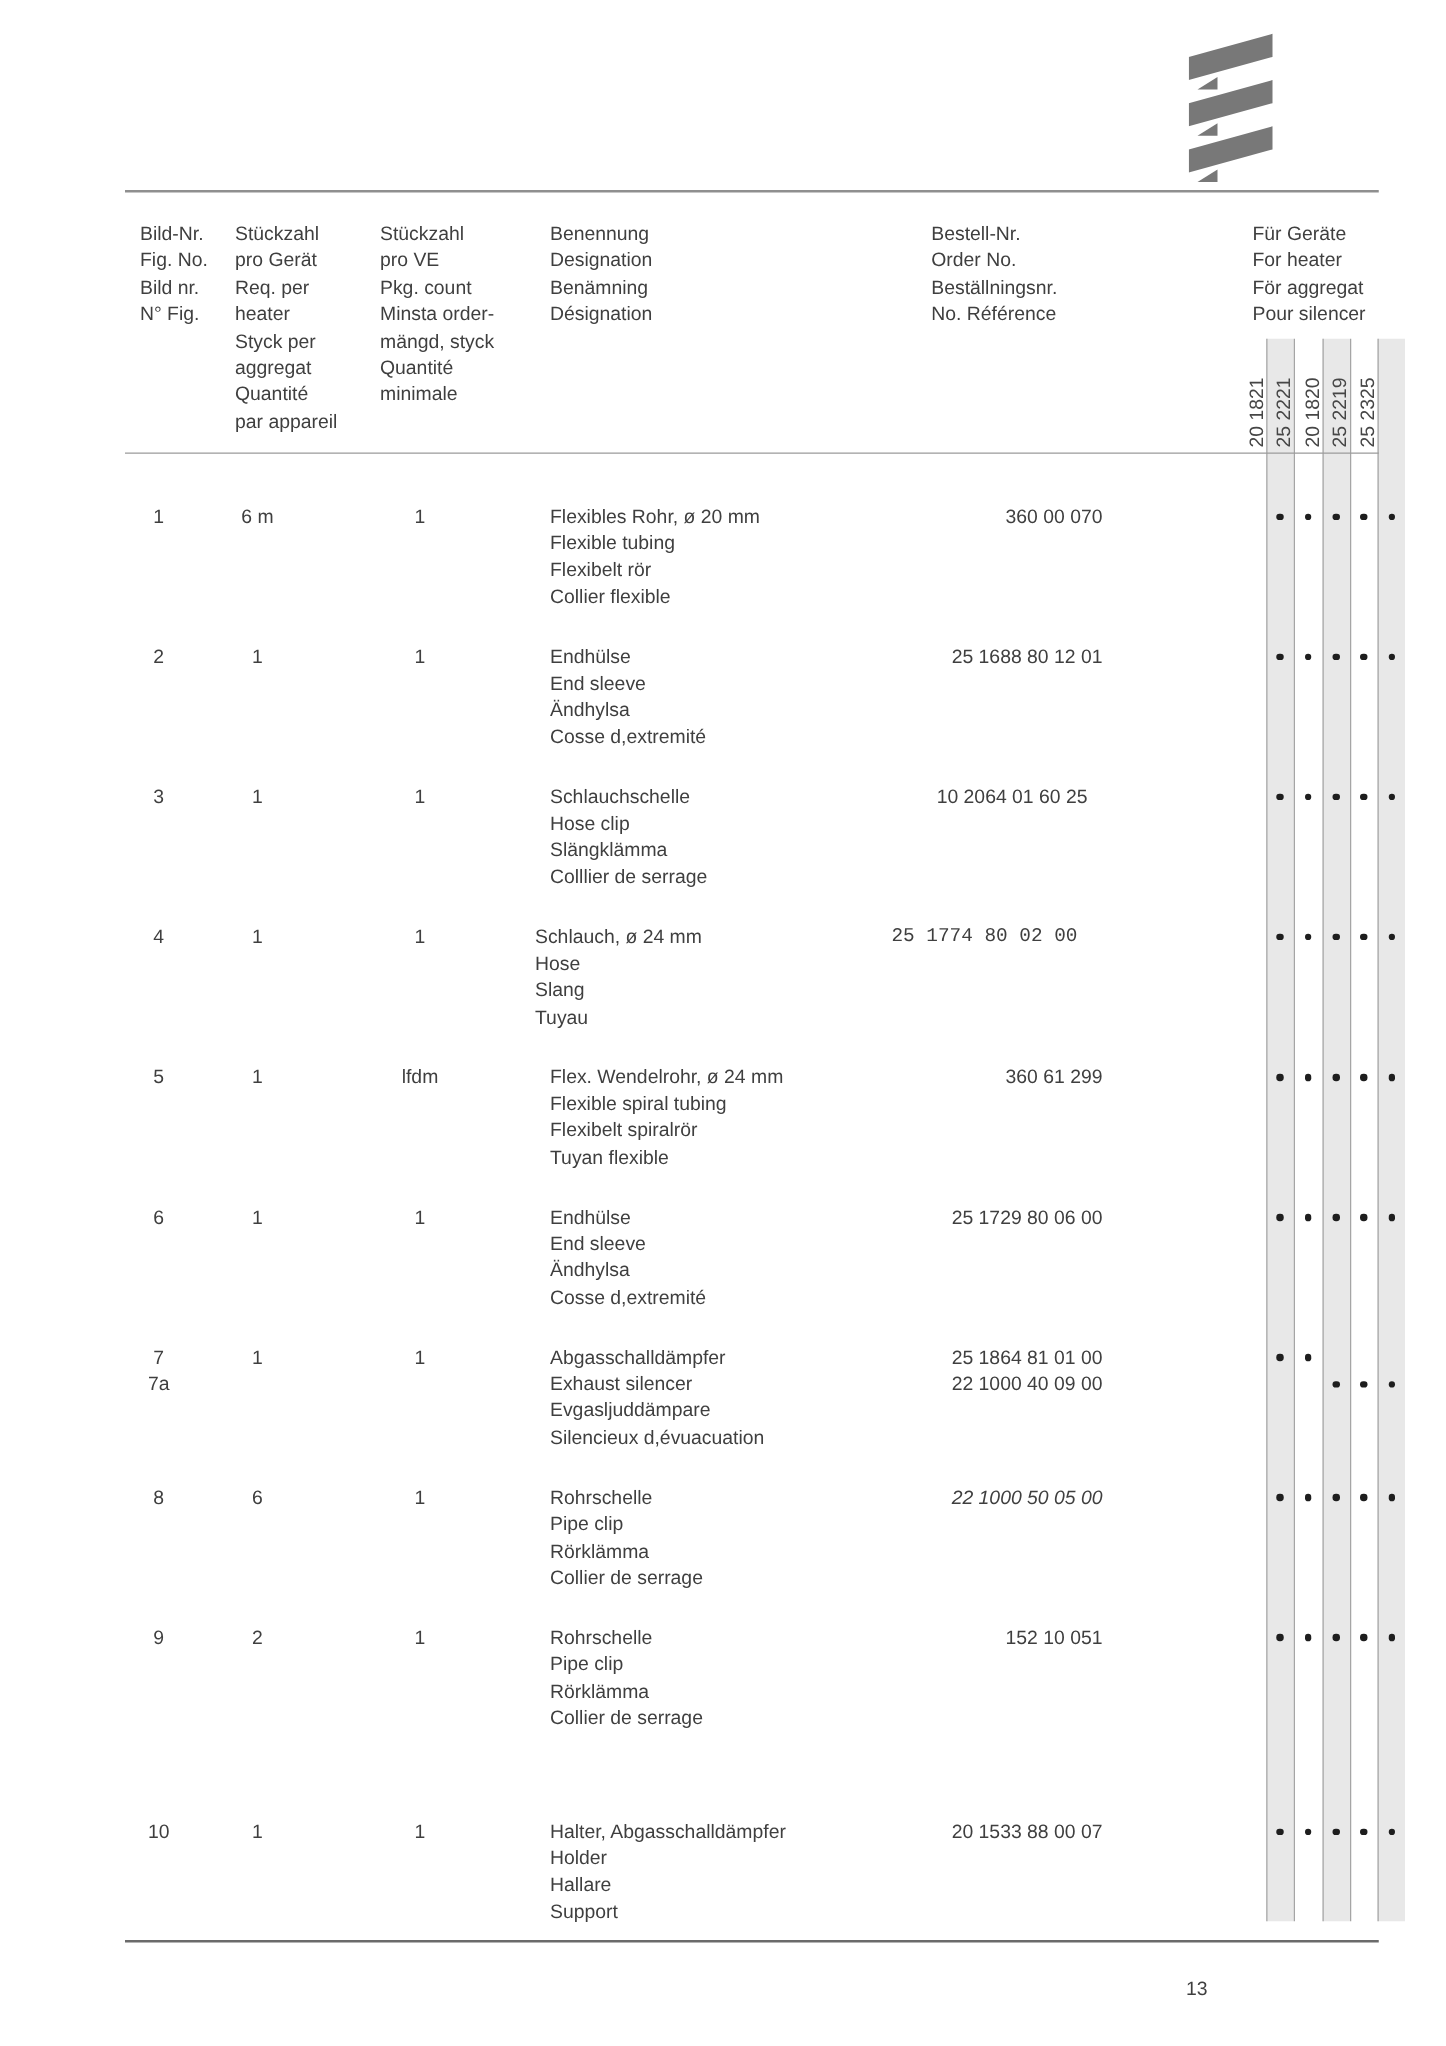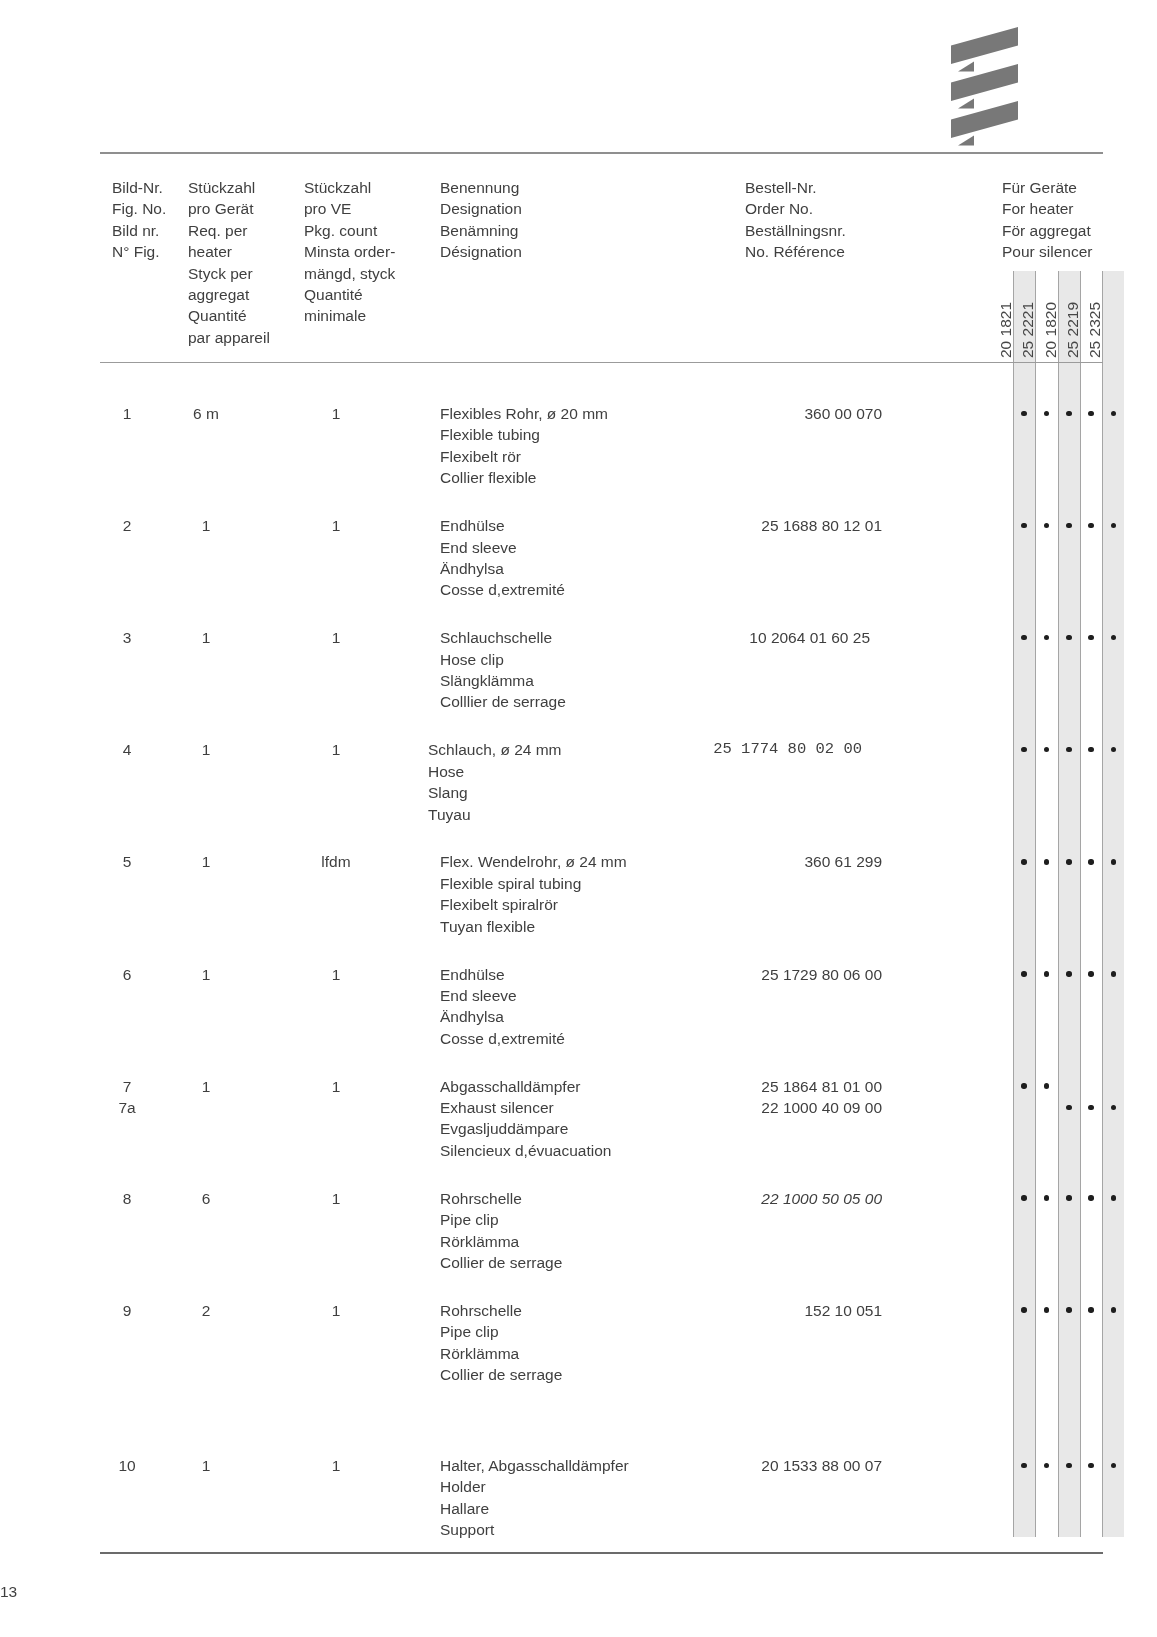--- a/index.html
+++ b/index.html
@@ -22,21 +22,21 @@
   .vlabel { position:absolute; top:340px; height:18px; line-height:18px;
             font-size:15.5px; color:#464646; white-space:nowrap;
             transform-origin:0 100%; transform:rotate(-90deg); z-index:3; }
   .dot { position:absolute; width:5.5px; height:5.5px; border-radius:50%;
          background:#1e1e1e; z-index:3; }
   .row { position:absolute; left:0; width:100%; height:112px; z-index:2; }
   .cell-center { text-align:center; }
   .cell-right  { text-align:right; }
   .logo { position:absolute; left:951px; top:26px; width:68px; height:120px; z-index:2; }
   .page-number { position:absolute; top:1583px; left:0; width:966px;
-                 text-align:left; font-size:15.5px; color:#3f3f3f; }
+                 text-align:right; font-size:15.5px; color:#3f3f3f; }
 </style>
 </head>
 <body>
 
 <div class="page">
 
   <svg class="logo" viewBox="0 0 68 120" aria-hidden="true">
     <g fill="#787878">
       <polygon points="0,19.5 67,1 67,19.5 0,38"></polygon>
       <polygon points="7,45.5 23,35.5 23,45.5"></polygon>

